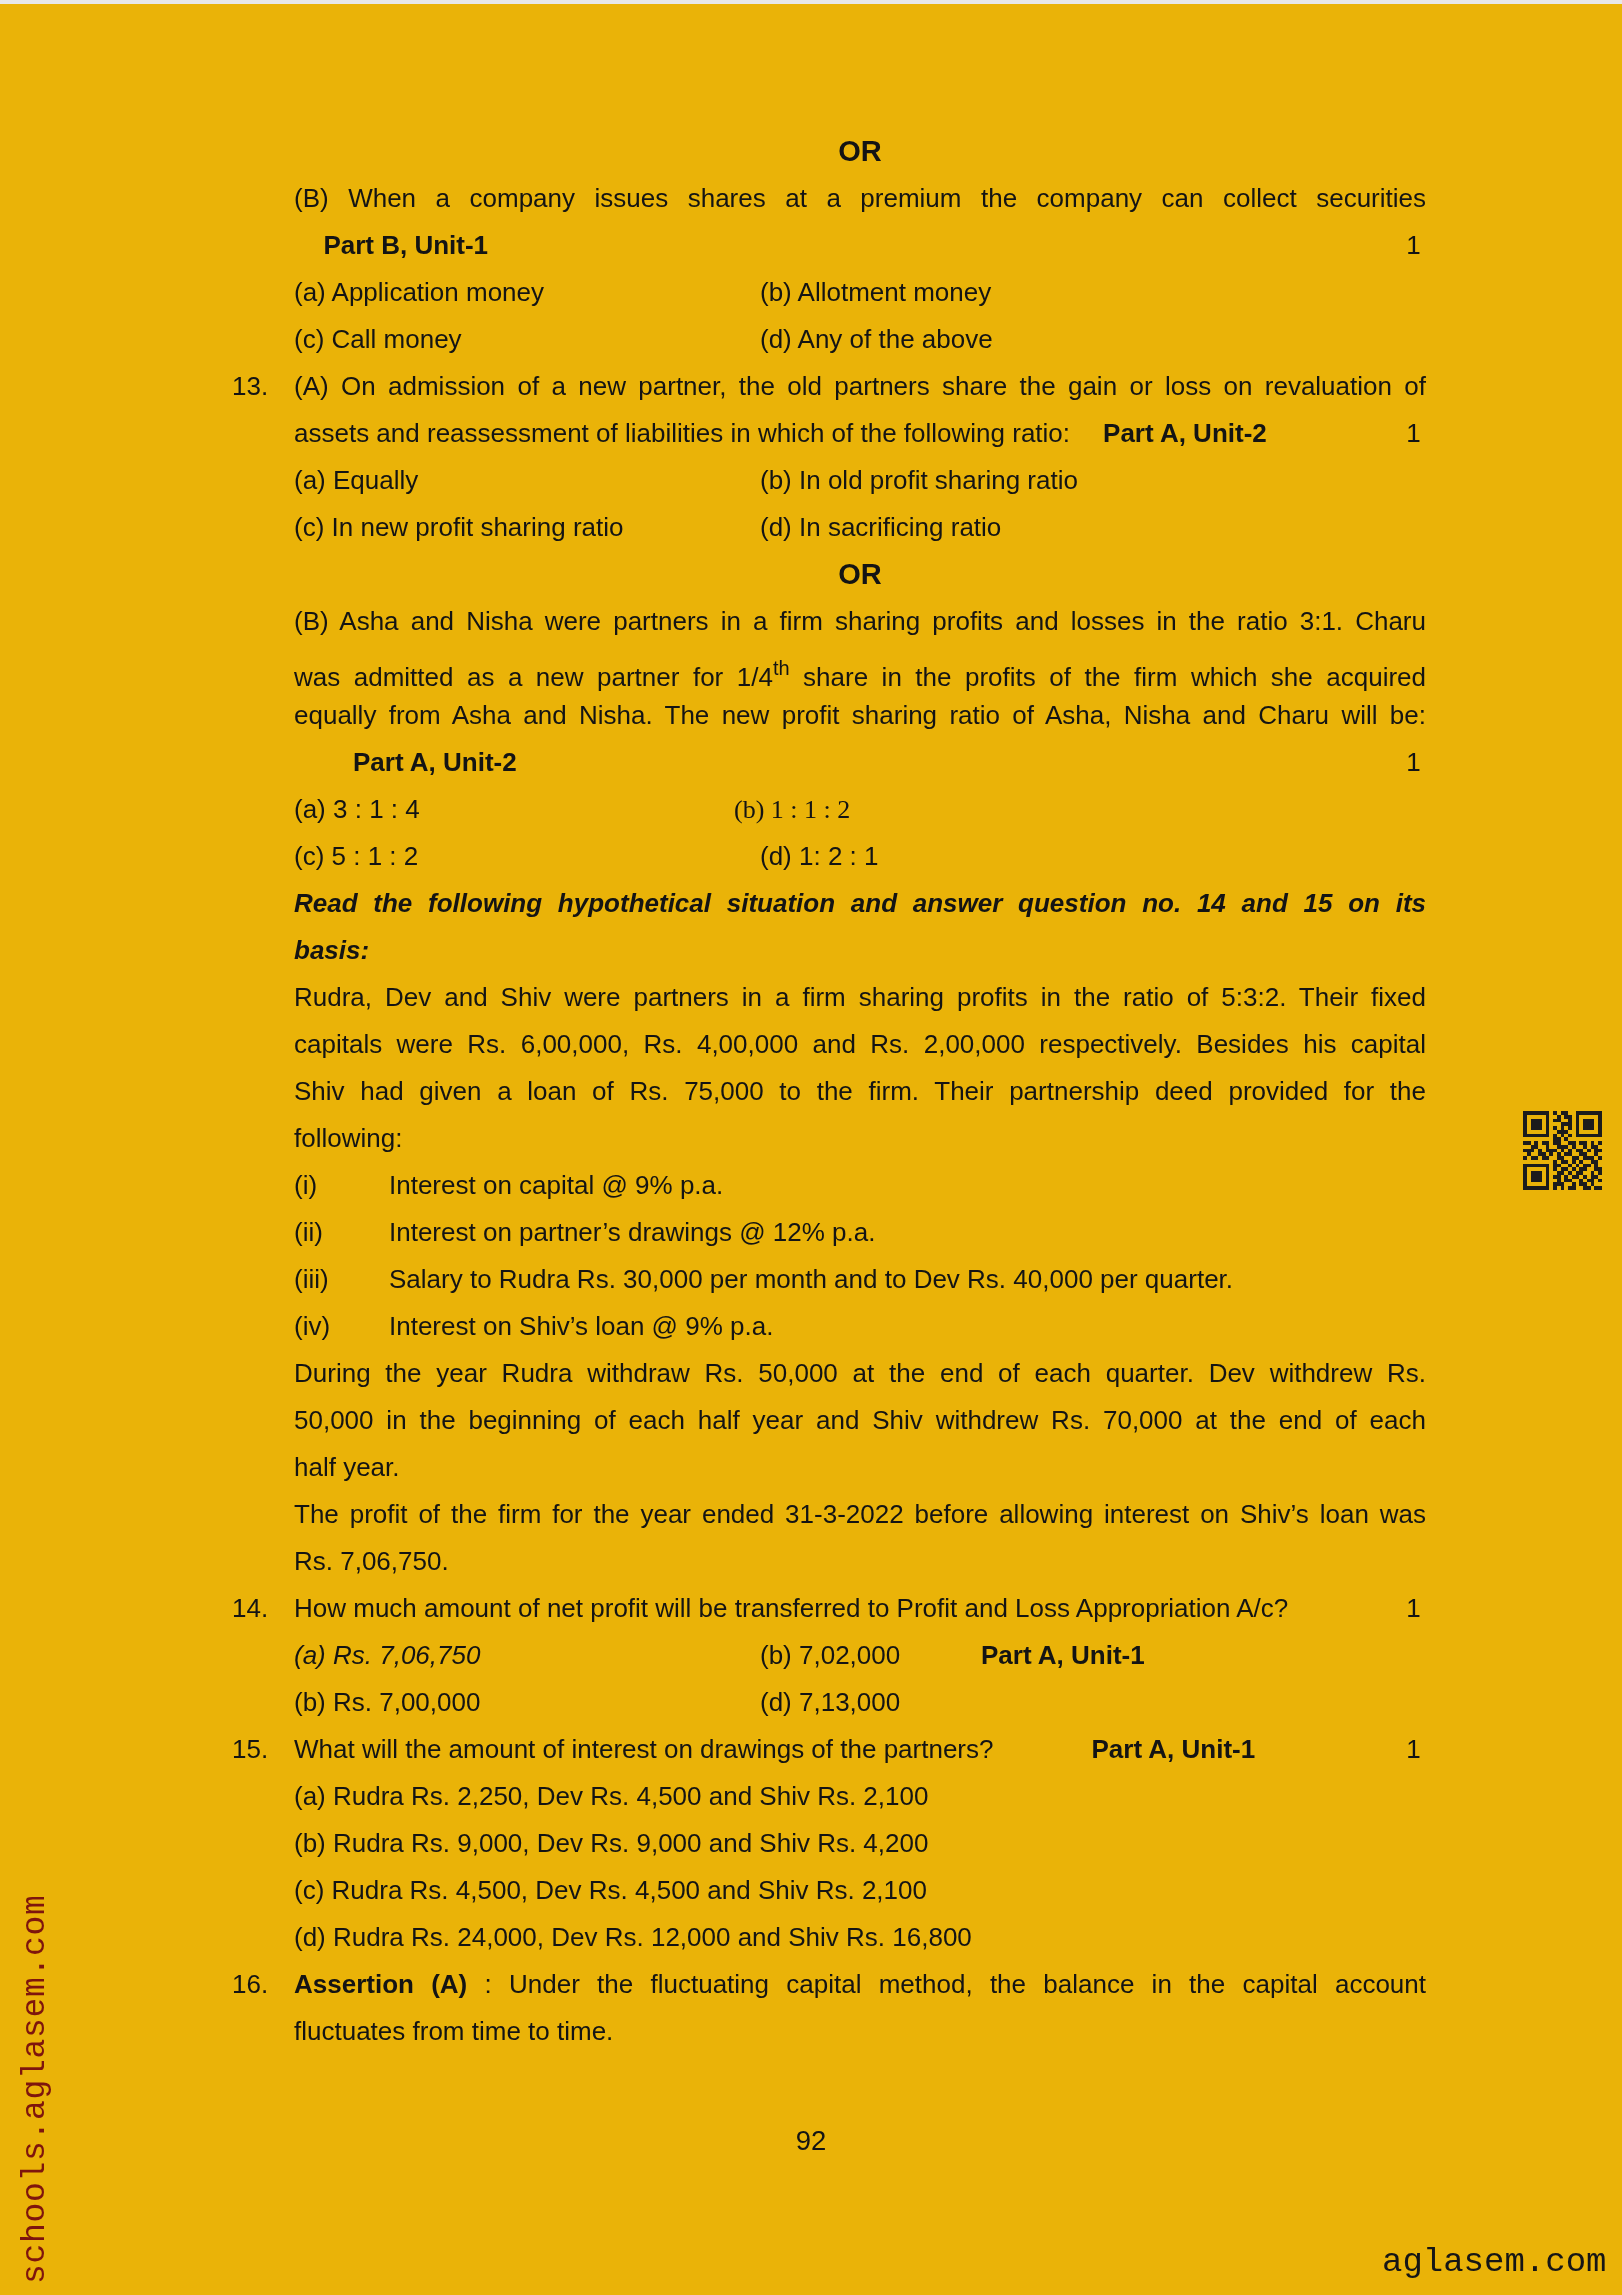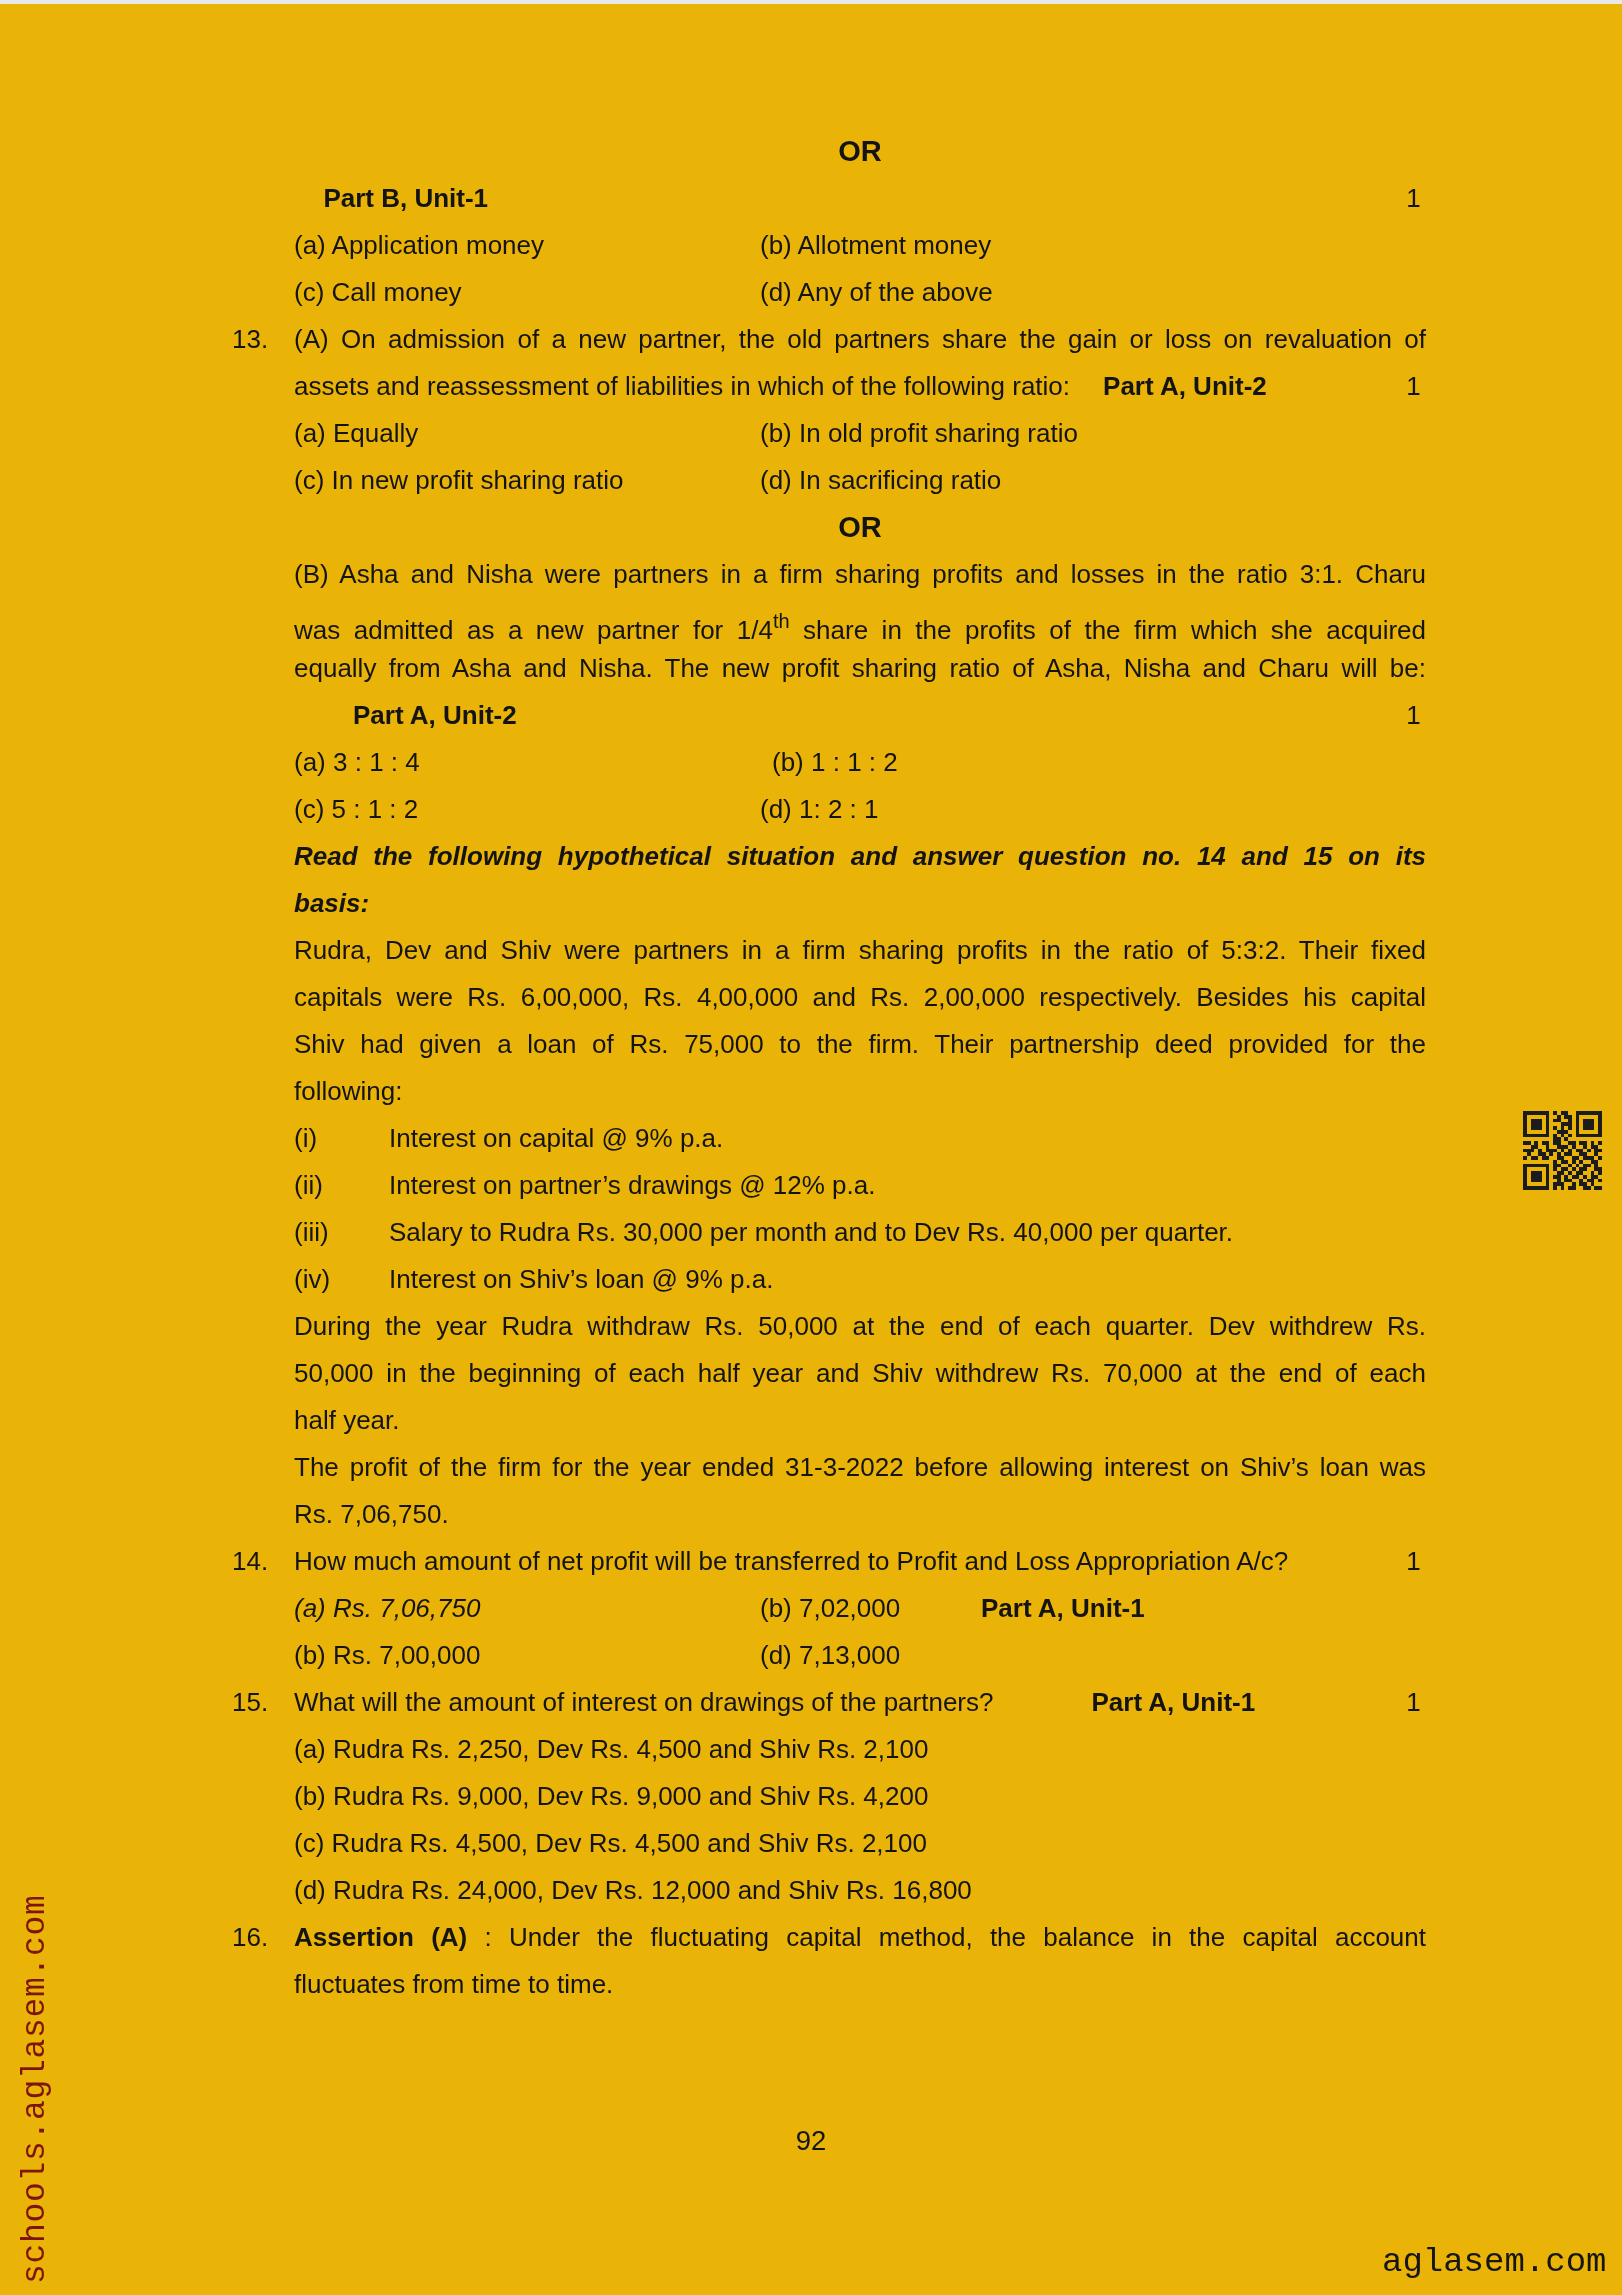--- a/index.html
+++ b/index.html
@@ -32,20 +32,21 @@
     font-family:"Liberation Mono",monospace;font-size:34px;color:#161616;
   }
   .qr{position:absolute;left:1523px;top:1107px;width:79px;height:79px;}
 </style>
 </head>
 <body>
 
 <div class="page">
   <div class="content">
       <div class="line or"><span>OR</span></div>
+      <div class="line stretch"><span>(B) When a company issues shares at a premium the company can collect securities</span></div>
       <div class="line flexline">
         <span class="b" style="margin-left: 29.4px;">Part B, Unit-1</span>
         <span class="mark">1</span>
       </div>
       <div class="line">
         <span class="col" style="left: 0px;">(a) Application money</span>
         <span class="col" style="left: 466px;">(b) Allotment money</span>
       </div>
       <div class="line">
         <span class="col" style="left: 0px;">(c) Call money</span>
@@ -65,21 +66,21 @@
         <span class="col" style="left: 0px;">(c) In new profit sharing ratio</span>
         <span class="col" style="left: 466px;">(d) In sacrificing ratio</span>
       </div>
       <div class="line or"><span>OR</span></div>
       <div class="line stretch"><span>(B) Asha and Nisha were partners in a firm sharing profits and losses in the ratio 3:1. Charu</span></div>
       <div class="line stretch"><span>was admitted as a new partner for 1/4</span><span class="sup">th</span><span> share in the profits of the firm which she acquired</span></div>
       <div class="line stretch"><span>equally from Asha and Nisha. The new profit sharing ratio of Asha, Nisha and Charu will be:</span></div>
       <div class="line" style="padding-left: 59px;"><span class="b">Part A, Unit-2</span><span class="mark">1</span></div>
       <div class="line">
         <span class="col" style="left: 0px;">(a) 3 : 1 : 4</span>
-        <span class="col" style="left: 478px;">(b) 1 : 1 : 2</span>
+        <span class="col" style="left: 440px; font-family: Liberation Serif, serif;">(b) 1 : 1 : 2</span>
       </div>
       <div class="line">
         <span class="col" style="left: 0px;">(c) 5 : 1 : 2</span>
         <span class="col" style="left: 466px;">(d) 1: 2 : 1</span>
       </div>
       <div class="line stretch"><span class="bi">Read the following hypothetical situation and answer question no. 14 and 15 on its</span></div>
       <div class="line"><span class="bi">basis:</span></div>
       <div class="line stretch"><span>Rudra, Dev and Shiv were partners in a firm sharing profits in the ratio of 5:3:2. Their fixed</span></div>
       <div class="line stretch"><span>capitals were Rs. 6,00,000, Rs. 4,00,000 and Rs. 2,00,000 respectively. Besides his capital</span></div>
       <div class="line stretch"><span>Shiv had given a loan of Rs. 75,000 to the firm. Their partnership deed provided for the</span></div>

